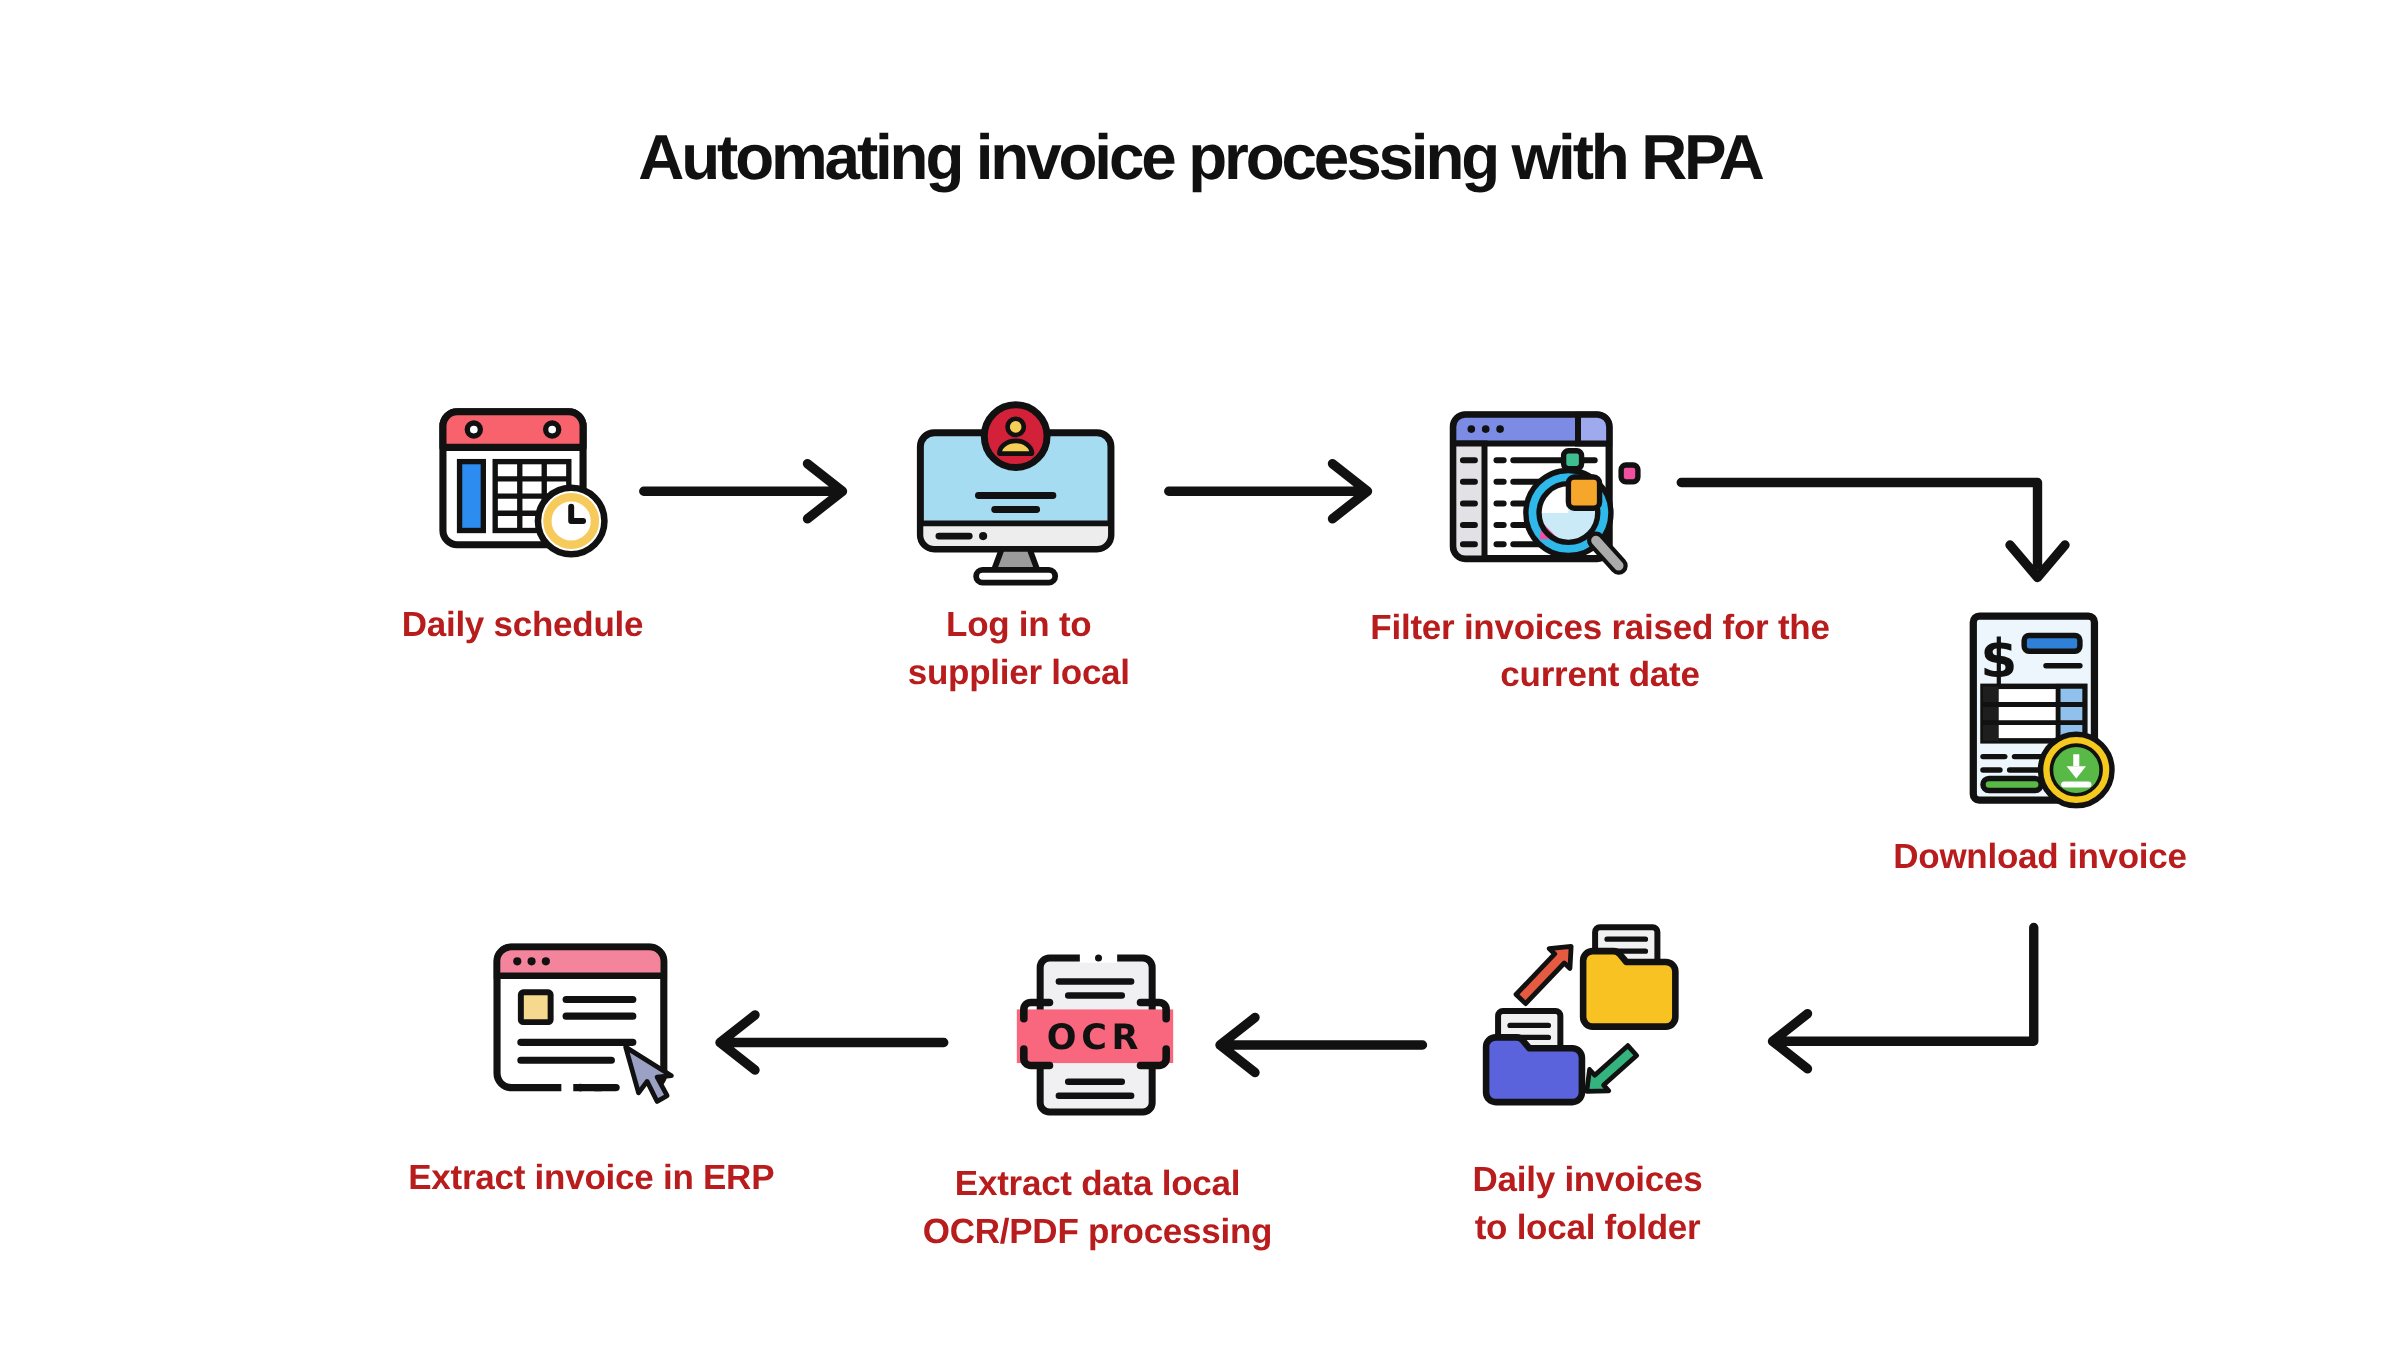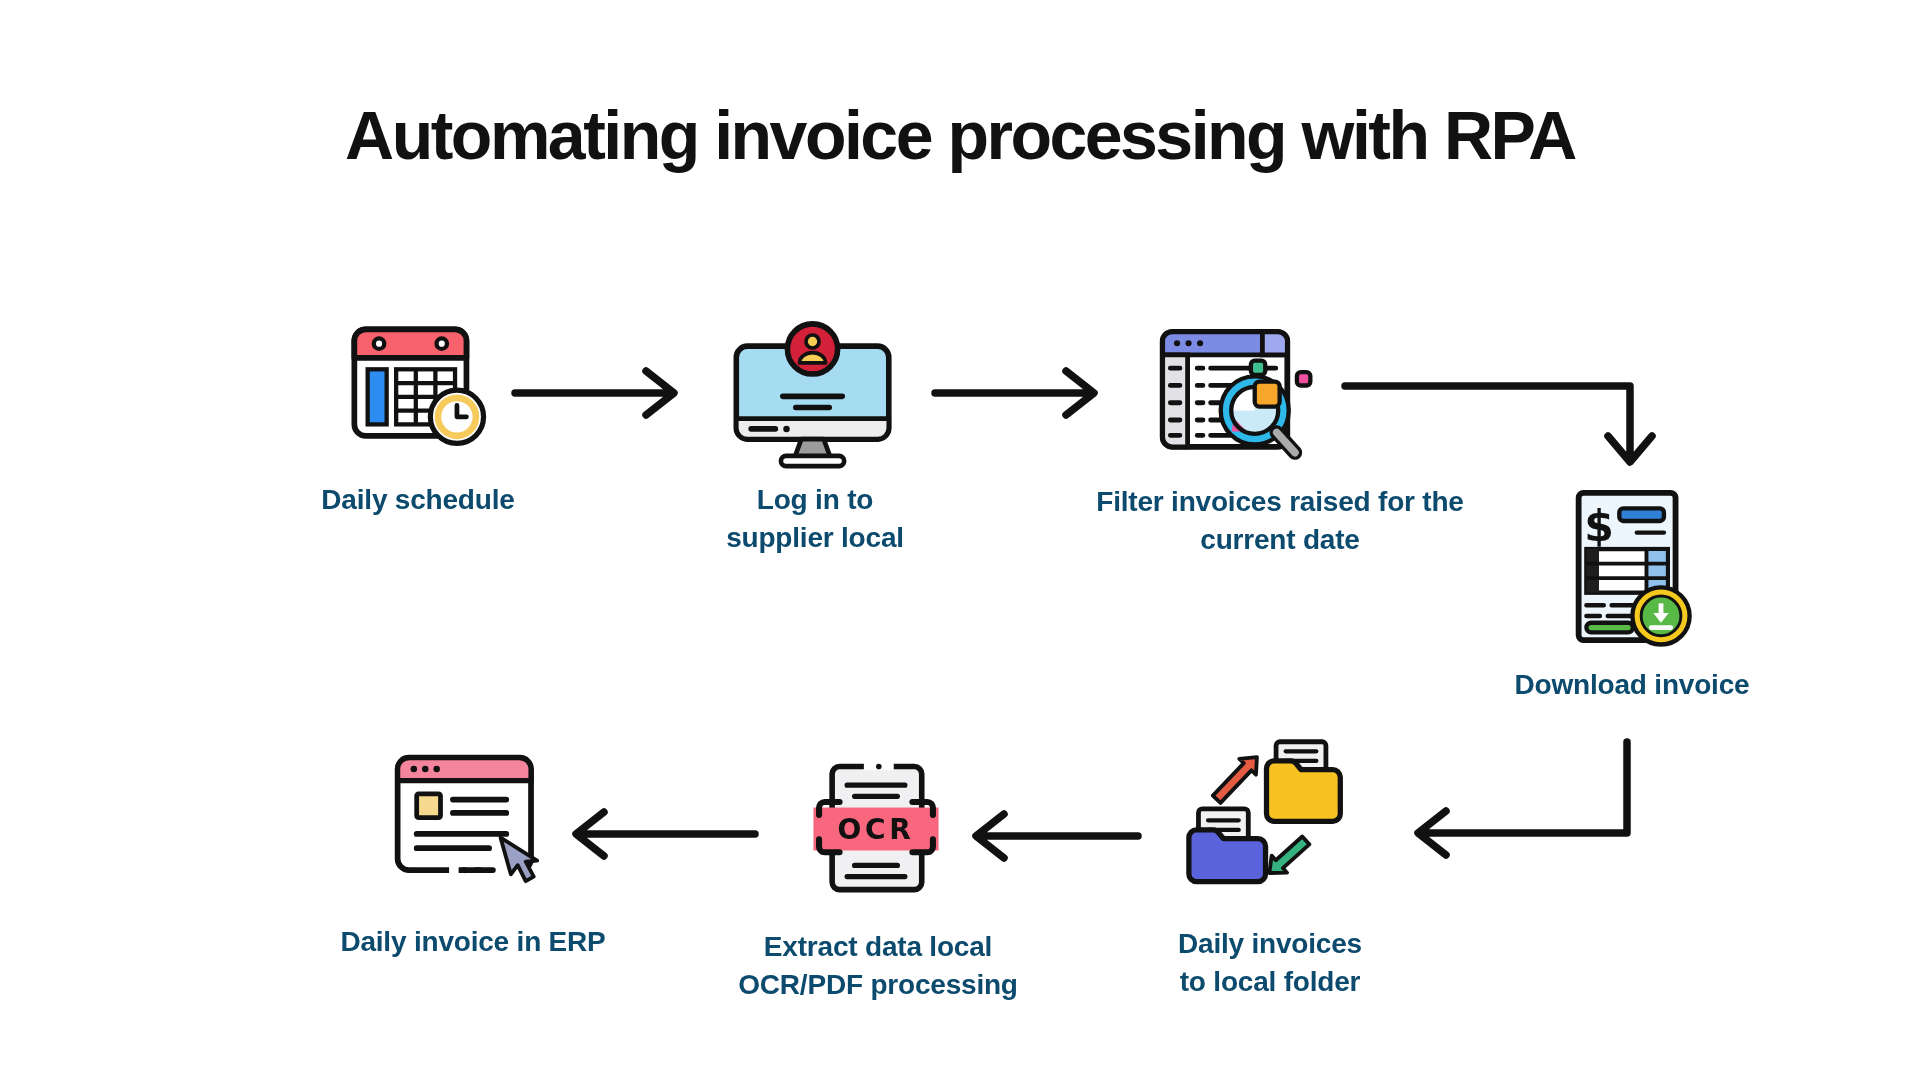--- a/index.html
+++ b/index.html
@@ -2,27 +2,27 @@
 <html><head>
 <meta charset="utf-8">
 <style>
   html,body{margin:0;padding:0;background:#ffffff;}
   .canvas{
     position:relative;width:1920px;height:1080px;background:#ffffff;
     overflow:hidden;font-family:"Liberation Sans",sans-serif;margin:0 auto;
   }
   .page-title{
     position:absolute;left:0;top:96px;width:1920px;text-align:center;
-    font-size:68px;font-weight:bold;letter-spacing:-2.5px;color:#111;
+    font-size:51px;font-weight:bold;letter-spacing:-2.5px;color:#111;
     font-family:"Liberation Sans",sans-serif;
   }
   .step{position:absolute;}
   .step-icon{position:absolute;}
   .step-label{
-    position:absolute;width:480px;text-align:center;color:#0c4a6e;
+    position:absolute;width:480px;text-align:center;color:#b91c1c;
     font-size:28px;line-height:38px;font-weight:bold;white-space:pre-line;
     letter-spacing:-0.2px;
   }
   .arrows{position:absolute;left:0;top:0;pointer-events:none;}
   svg{display:block;}
   svg text{font-family:"DejaVu Sans","Liberation Sans",sans-serif;}
 </style>
 </head>
 <body>
 
@@ -192,16 +192,16 @@
           <circle cx="37" cy="20" r="3.4" fill="#111"></circle>
           <circle cx="49" cy="20" r="3.4" fill="#111"></circle>
         <rect x="28" y="46" width="25" height="25" rx="2" fill="#F6D98E" stroke="#111" stroke-width="5"></rect>
         <path d="M66 52 h56 M66 66 h56 M28 88 h94 M28 103 h76" stroke="#111" stroke-width="6" stroke-linecap="round" fill="none"></path>
         <path d="M62 126 h10 M96 126 h46" stroke="#fff" stroke-width="9" fill="none"></path>
         <circle cx="78" cy="126" r="3.2" fill="#111"></circle>
         <path d="M90 126 h18" stroke="#111" stroke-width="6" stroke-linecap="round" fill="none"></path>
         <polygon points="116,92 126.8,130.4 134,120.8 142.4,137.6 150.8,132.8 142.4,117.2 154.4,116" fill="#9AA1C4" stroke="#111" stroke-width="4" stroke-linejoin="round"></polygon>
       </svg>
     </div>
-    <div class="step-label" style="left:233px;top:923px;">Daily invoice in ERP</div>
+    <div class="step-label" style="left:233px;top:923px;">Extract invoice in ERP</div>
   </div>
 
 </div>
 
 </body></html>

